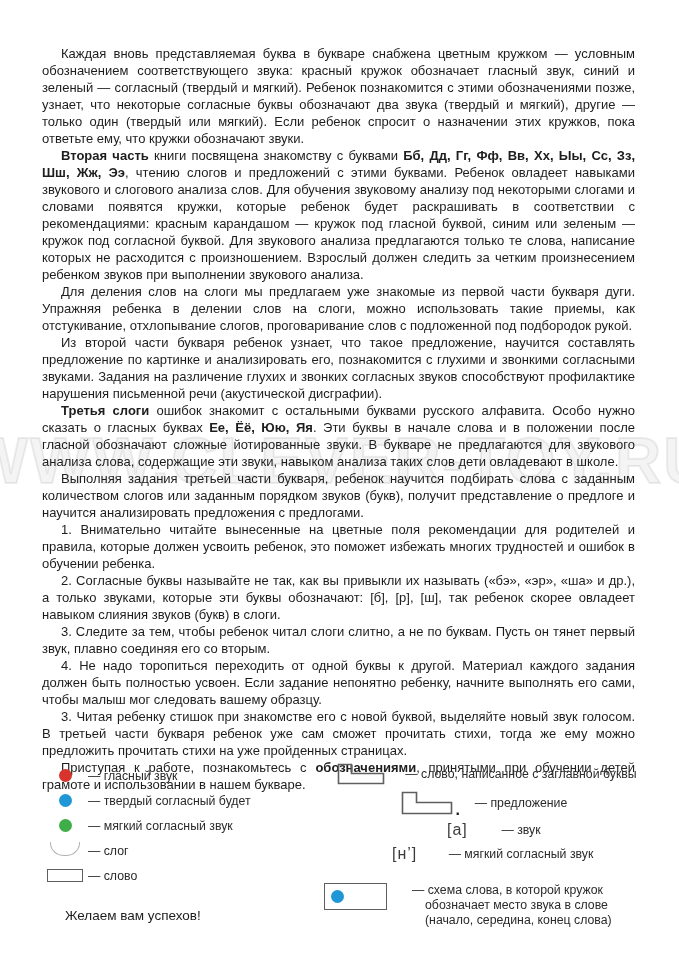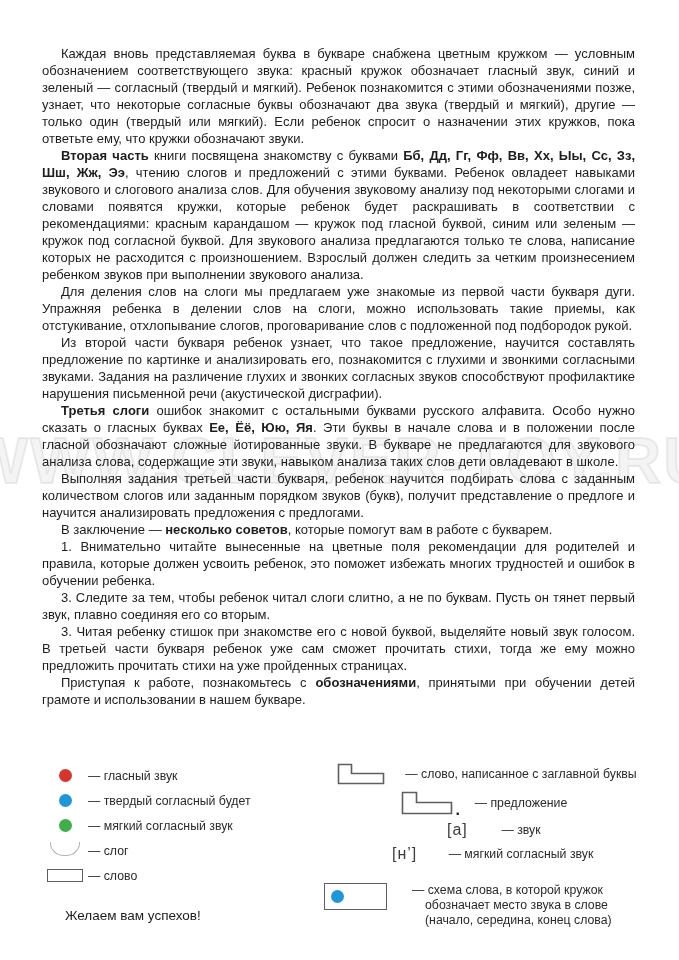--- a/index.html
+++ b/index.html
@@ -40,23 +40,24 @@
 
 <div class="page">
   <div class="watermark">WWW.CLEVER-TOY.RU</div>
   <div class="content" id="paragraphs">
       <p><span>Каждая вновь представляемая буква в букваре снабжена цветным кружком — условным обозначением соответствующего звука: красный кружок обозначает гласный звук, синий и зеленый — согласный (твердый и мягкий). Ребенок познакомится с этими обозначениями позже, узнает, что некоторые согласные буквы обозначают два звука (твердый и мягкий), другие — только один (твердый или мягкий). Если ребенок спросит о назначении этих кружков, пока ответьте ему, что кружки обозначают звуки.</span></p>
       <p><b>Вторая часть</b><span> книги посвящена знакомству с буквами </span><b>Бб, Дд, Гг, Фф, Вв, Хх, Ыы, Сс, Зз, Шш, Жж, Ээ</b><span>, чтению слогов и предложений с этими буквами. Ребенок овладеет навыками звукового и слогового анализа слов. Для обучения звуковому анализу под некоторыми слогами и словами появятся кружки, которые ребенок будет раскрашивать в соответствии с рекомендациями: красным карандашом — кружок под гласной буквой, синим или зеленым — кружок под согласной буквой. Для звукового анализа предлагаются только те слова, написание которых не расходится с произношением. Взрослый должен следить за четким произнесением ребенком звуков при выполнении звукового анализа.</span></p>
       <p><span>Для деления слов на слоги мы предлагаем уже знакомые из первой части букваря дуги. Упражняя ребенка в делении слов на слоги, можно использовать такие приемы, как отстукивание, отхлопывание слогов, проговаривание слов с подложенной под подбородок рукой.</span></p>
       <p><span>Из второй части букваря ребенок узнает, что такое предложение, научится составлять предложение по картинке и анализировать его, познакомится с глухими и звонкими согласными звуками. Задания на различение глухих и звонких согласных звуков способствуют профилактике нарушения письменной речи (акустической дисграфии).</span></p>
       <p><b>Третья слоги</b><span> ошибок знакомит с остальными буквами русского алфавита. Особо нужно сказать о гласных буквах </span><b>Ее, Ёё, Юю, Яя</b><span>. Эти буквы в начале слова и в положении после гласной обозначают сложные йотированные звуки. В букваре не предлагаются для звукового анализа слова, содержащие эти звуки, навыком анализа таких слов дети овладевают в школе.</span></p>
       <p><span>Выполняя задания третьей части букваря, ребенок научится подбирать слова с заданным количеством слогов или заданным порядком звуков (букв), получит представление о предлоге и научится анализировать предложения с предлогами.</span></p>
-      <p><span>В заключение — </span><b>несколько советов</b><span>, которые помогут вам в работе с букварем.</span></p>
       <p><span>1. Внимательно читайте вынесенные на цветные поля рекомендации для родителей и правила, которые должен усвоить ребенок, это поможет избежать многих трудностей и ошибок в обучении ребенка.</span></p>
+      <p><span>2. Согласные буквы называйте не так, как вы привыкли их называть («бэ», «эр», «ша» и др.), а только звуками, которые эти буквы обозначают: [б], [р], [ш], так ребенок скорее овладеет навыком слияния звуков (букв) в слоги.</span></p>
       <p><span>3. Следите за тем, чтобы ребенок читал слоги слитно, а не по буквам. Пусть он тянет первый звук, плавно соединяя его со вторым.</span></p>
+      <p><span>4. Не надо торопиться переходить от одной буквы к другой. Материал каждого задания должен быть полностью усвоен. Если задание непонятно ребенку, начните выполнять его сами, чтобы малыш мог следовать вашему образцу.</span></p>
       <p><span>3. Читая ребенку стишок при знакомстве его с новой буквой, выделяйте новый звук голосом. В третьей части букваря ребенок уже сам сможет прочитать стихи, тогда же ему можно предложить прочитать стихи на уже пройденных страницах.</span></p>
       <p><span>Приступая к работе, познакомьтесь с </span><b>обозначениями</b><span>, принятыми при обучении детей грамоте и использовании в нашем букваре.</span></p>
     </div>
   <div class="legend">
     <div class="legend-col left" id="legend-left">
         <div class="legend-row row-vowel-circle">
           <span class="sym">
             <span class="circle" style="background: rgb(214, 52, 44);"></span>
           </span>
           <span class="lbl">— гласный звук</span>

